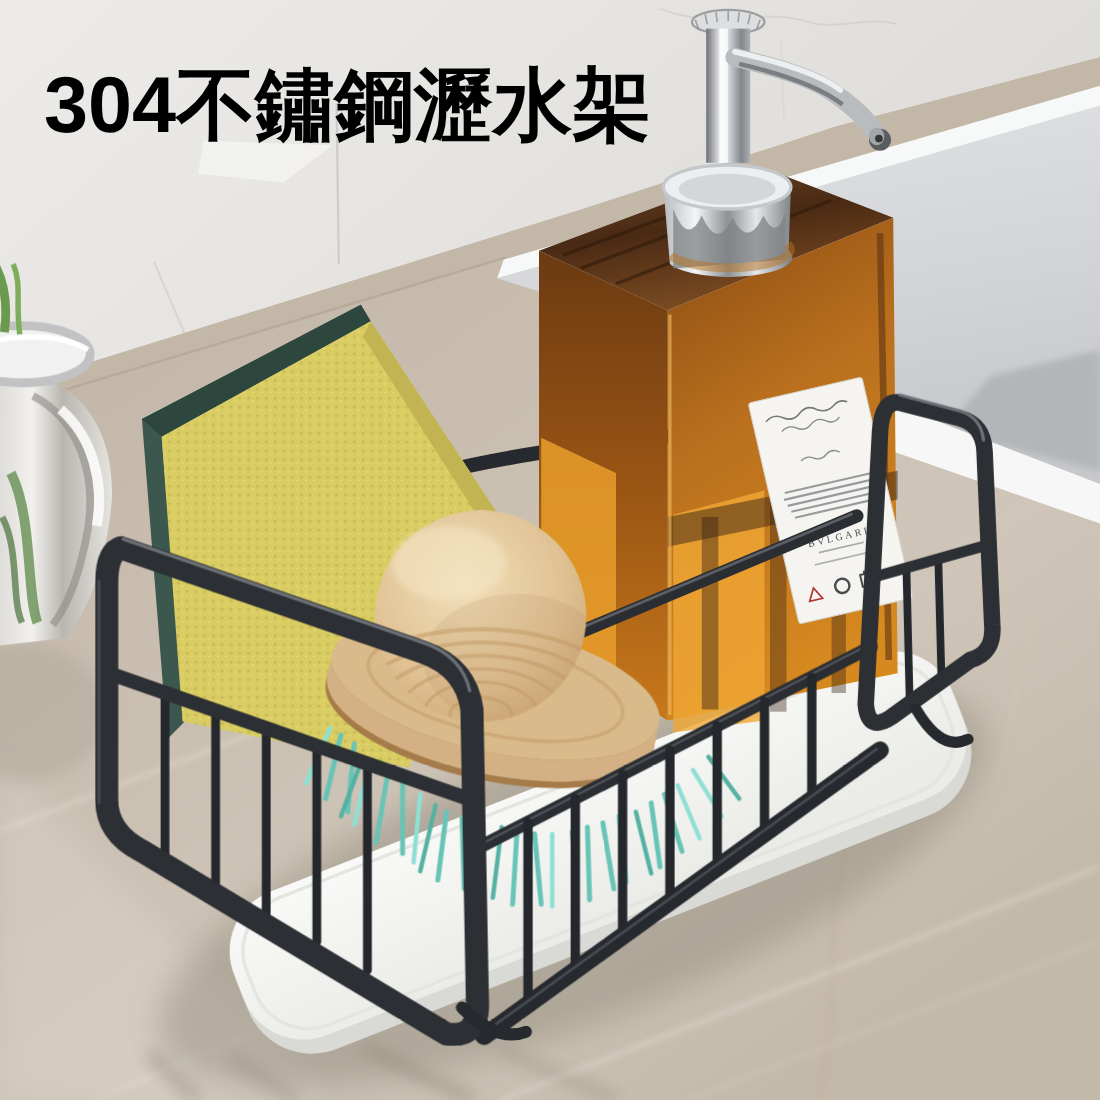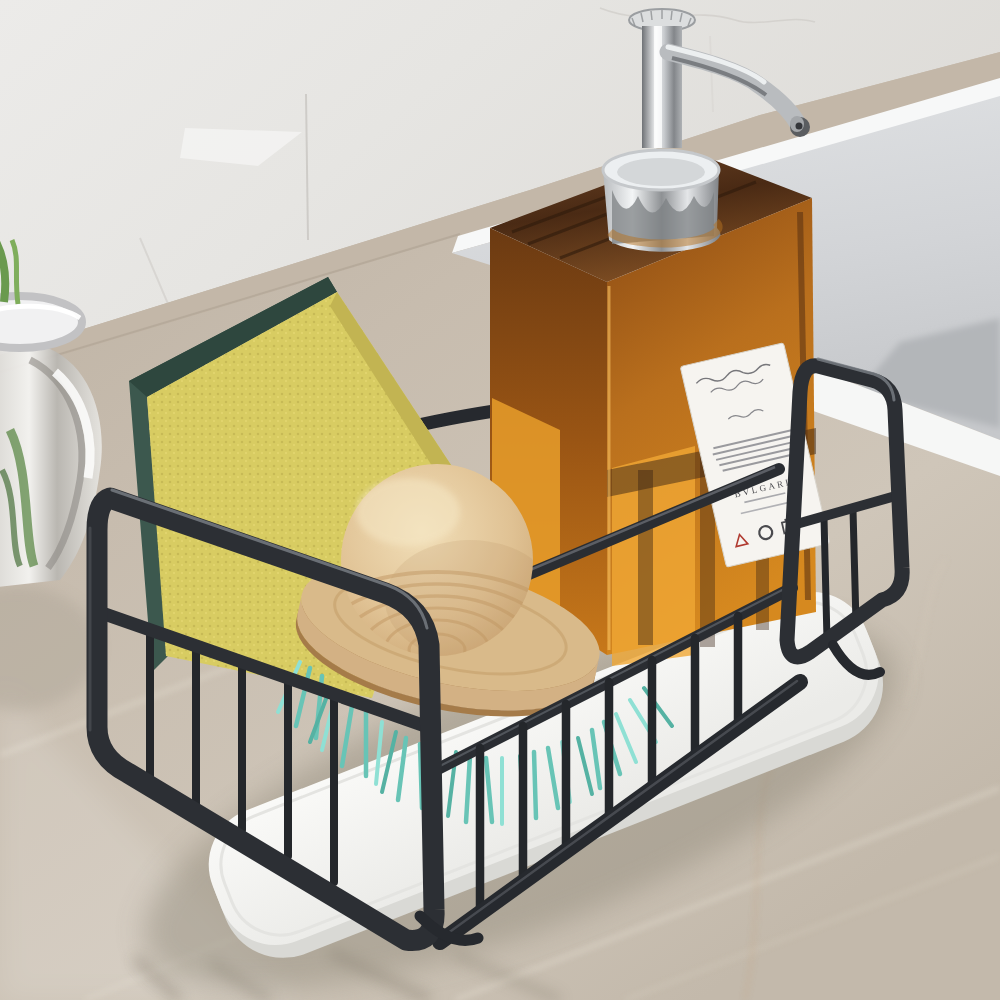--- a/index.html
+++ b/index.html
@@ -332,13 +332,14 @@
       <path d="M818,359 L874,374 Q892,380 894,400" stroke="#7b7f86" stroke-width="3" fill="none" opacity="0.8"></path>
     </g>
 
     <g stroke="#26292e" fill="none">
       <path d="M420,916 Q452,948 478,938" stroke-width="11"></path>
       <path d="M833,645 Q856,684 880,672" stroke-width="10"></path>
     </g>
   </g>
 </svg>
 
+<div class="title-overlay">304不鏽鋼瀝水架</div>
 </div>
 
 </body></html>

